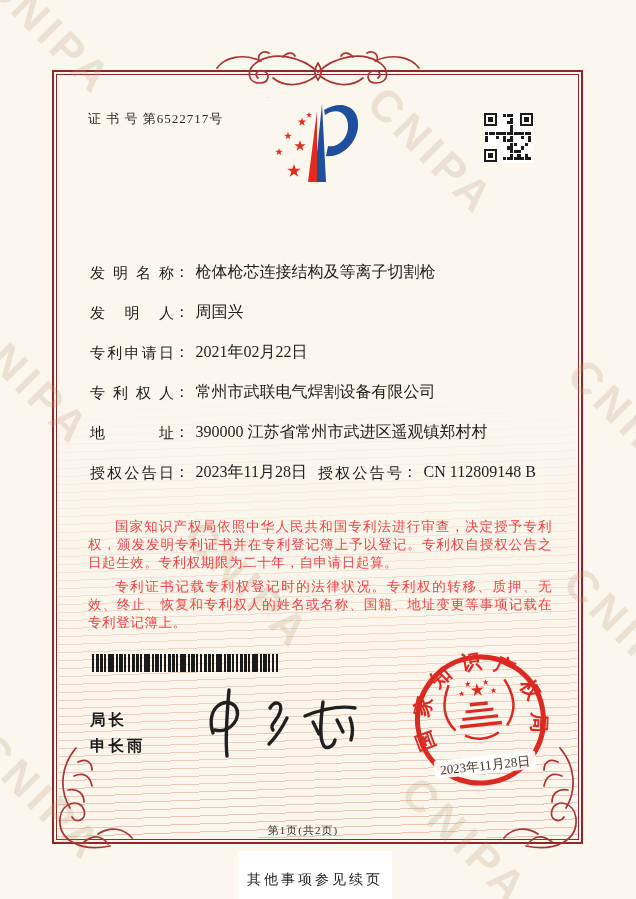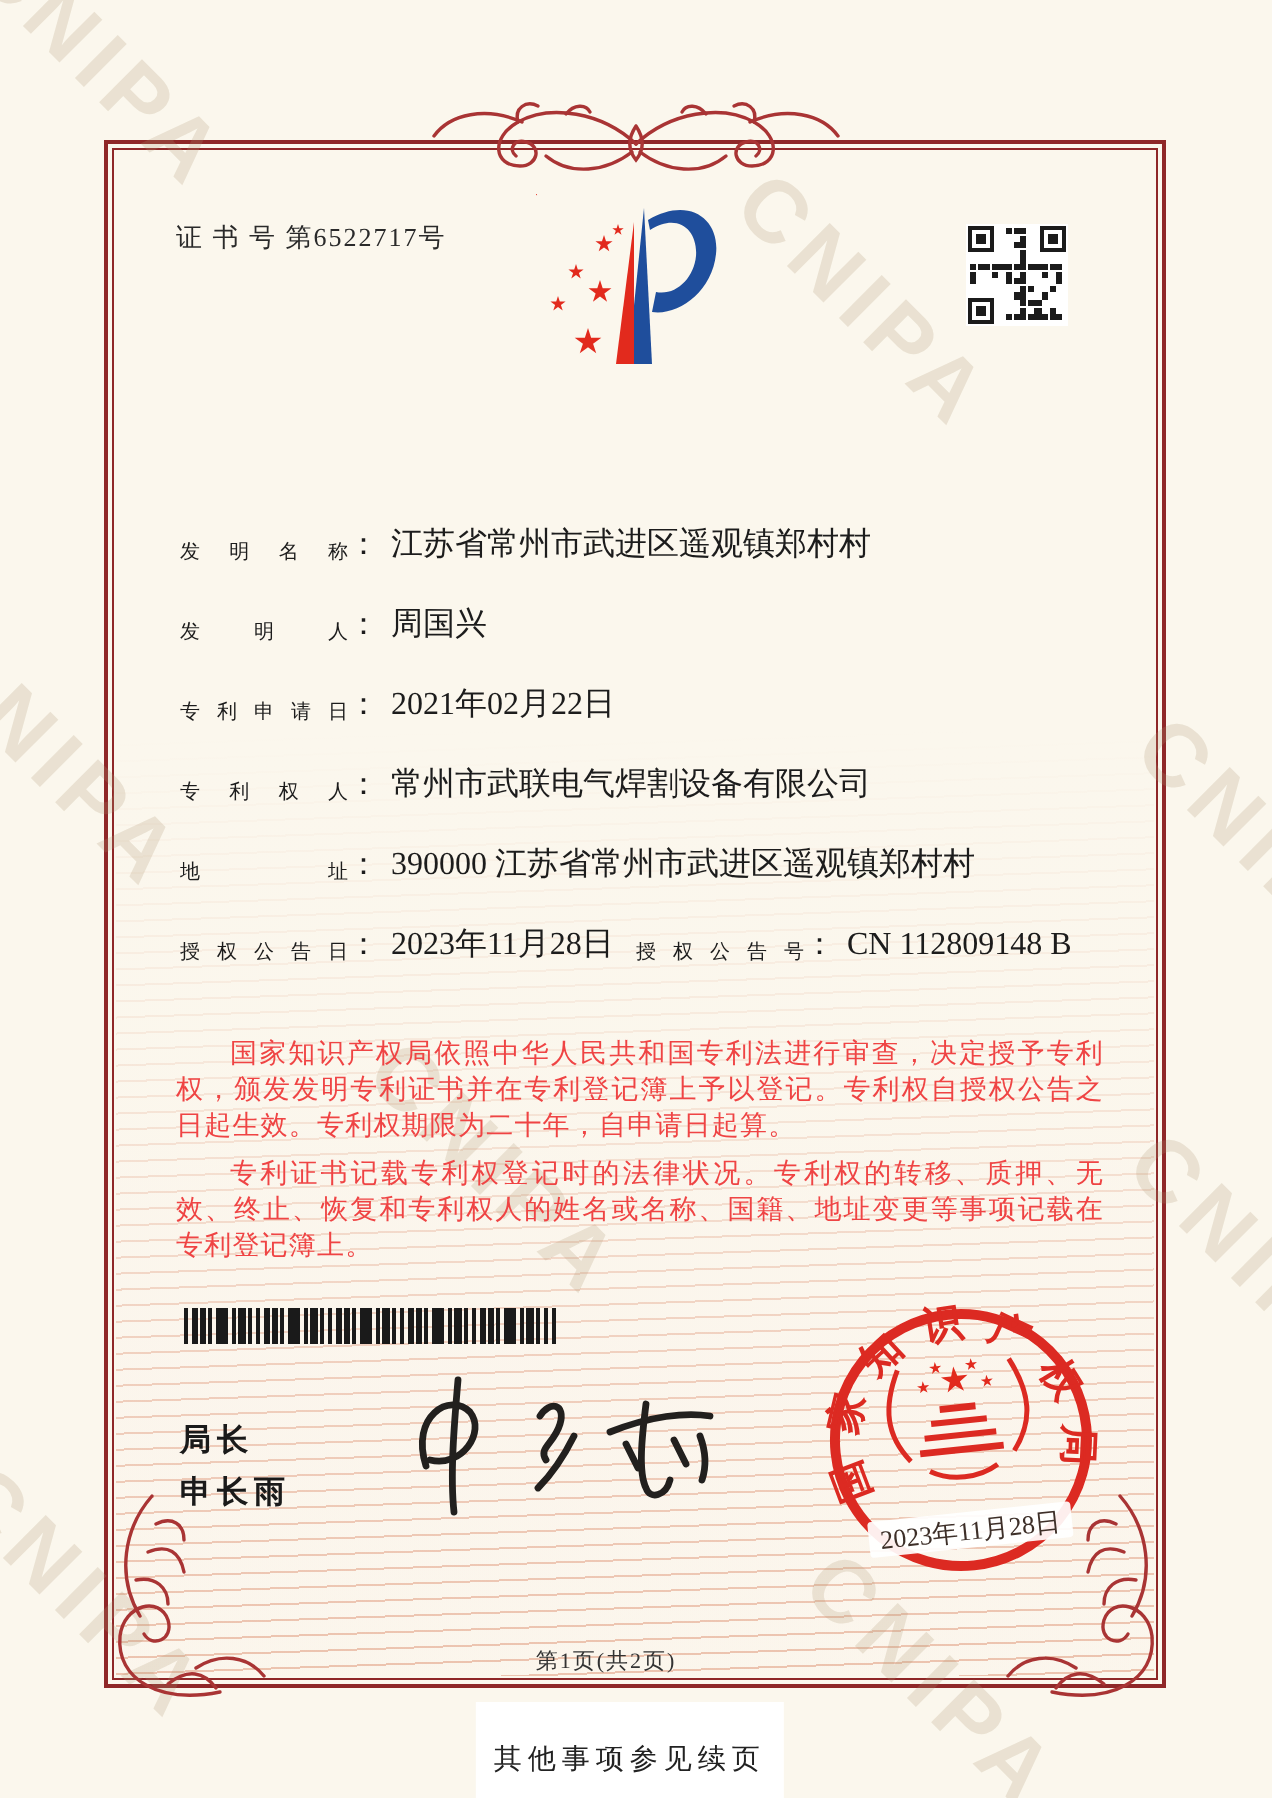--- a/index.html
+++ b/index.html
@@ -34,21 +34,21 @@
   .qf.tl{left:1px;top:1px}.qf.tr{right:1px;top:1px}.qf.bl{left:1px;bottom:1px}
 
   .title{position:absolute;left:0;top:188px;width:636px;text-align:center;
          font-size:29px;font-weight:700;letter-spacing:14px;padding-left:14px;
          box-sizing:border-box;color:#111;z-index:3;}
 
   
   .fields{position:absolute;left:90px;top:254px;width:468px;z-index:3;}
   .frow{position:relative;height:17px;margin-top:23px;font-size:16px;color:#1c1c1c;white-space:nowrap;}
   .frow:first-child{margin-top:8px;}
-  .flabel-in{display:inline-block;width:84px;font-size:10px;text-align:justify;text-align-last:justify;vertical-align:bottom;}
+  .flabel-in{display:inline-block;width:84px;font-size:15px;text-align:justify;text-align-last:justify;vertical-align:bottom;}
   .fcolon{display:inline-block;margin-right:6px;font-size:15.5px;}
   .fgroup2{position:absolute;left:228px;top:0;}
 
   .paras{position:absolute;left:88px;top:518px;width:464px;z-index:3;
          font-size:13.5px;line-height:18px;color:#ef4444;text-align:justify;letter-spacing:0.6px;}
   .paras p{margin:0 0 6px 0;text-indent:2em;}
 
   .barcode{position:absolute;left:92px;top:654px;width:186px;height:18px;z-index:3;
     background-image:
       repeating-linear-gradient(90deg,#1a1a1a 0 2px,transparent 2px 4px),
@@ -186,21 +186,21 @@
         <b style="left:43.2px;top:43.2px"></b>
       </div>
     <div class="qf tl"></div>
     <div class="qf tr"></div>
     <div class="qf bl"></div>
   </div>
 
 
   <div class="fields">
     <div class="frow">
-      <span class="flabel-in">发明名称</span><span class="fcolon">：</span><span>江苏省常州市武进区遥观镇郑村村</span>
+      <span class="flabel-in">发明名称</span><span class="fcolon">：</span><span>枪体枪芯连接结构及等离子切割枪</span>
     </div>
     <div class="frow">
       <span class="flabel-in">发明人</span><span class="fcolon">：</span><span>周国兴</span>
     </div>
     <div class="frow">
       <span class="flabel-in">专利申请日</span><span class="fcolon">：</span><span>2021年02月22日</span>
     </div>
     <div class="frow">
       <span class="flabel-in">专利权人</span><span class="fcolon">：</span><span>常州市武联电气焊割设备有限公司</span>
     </div>

